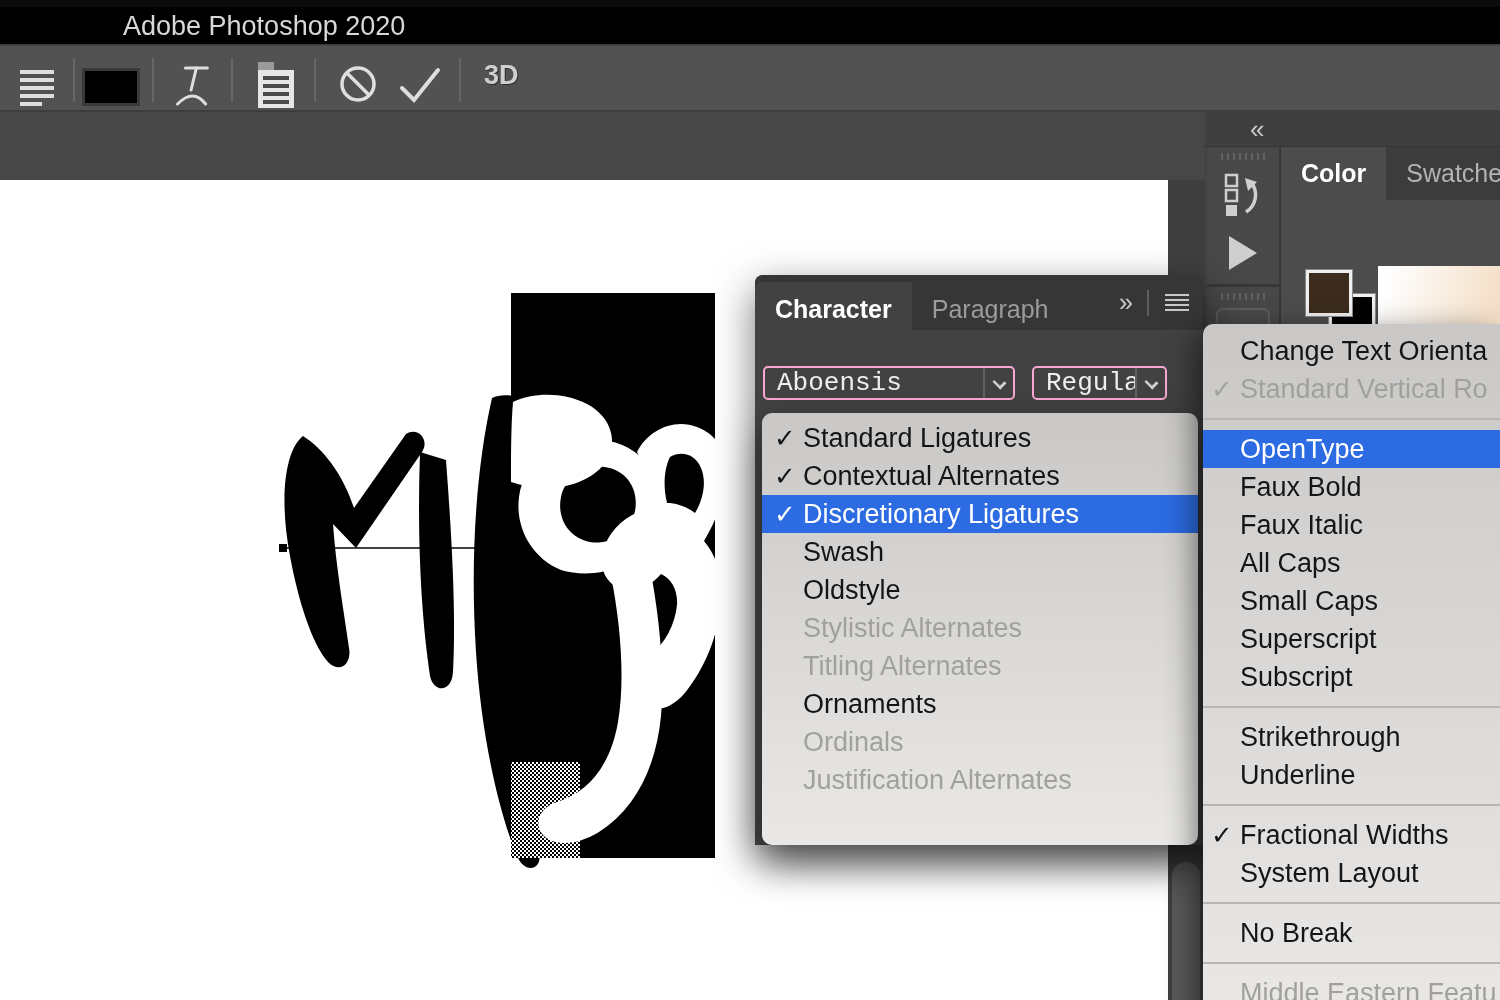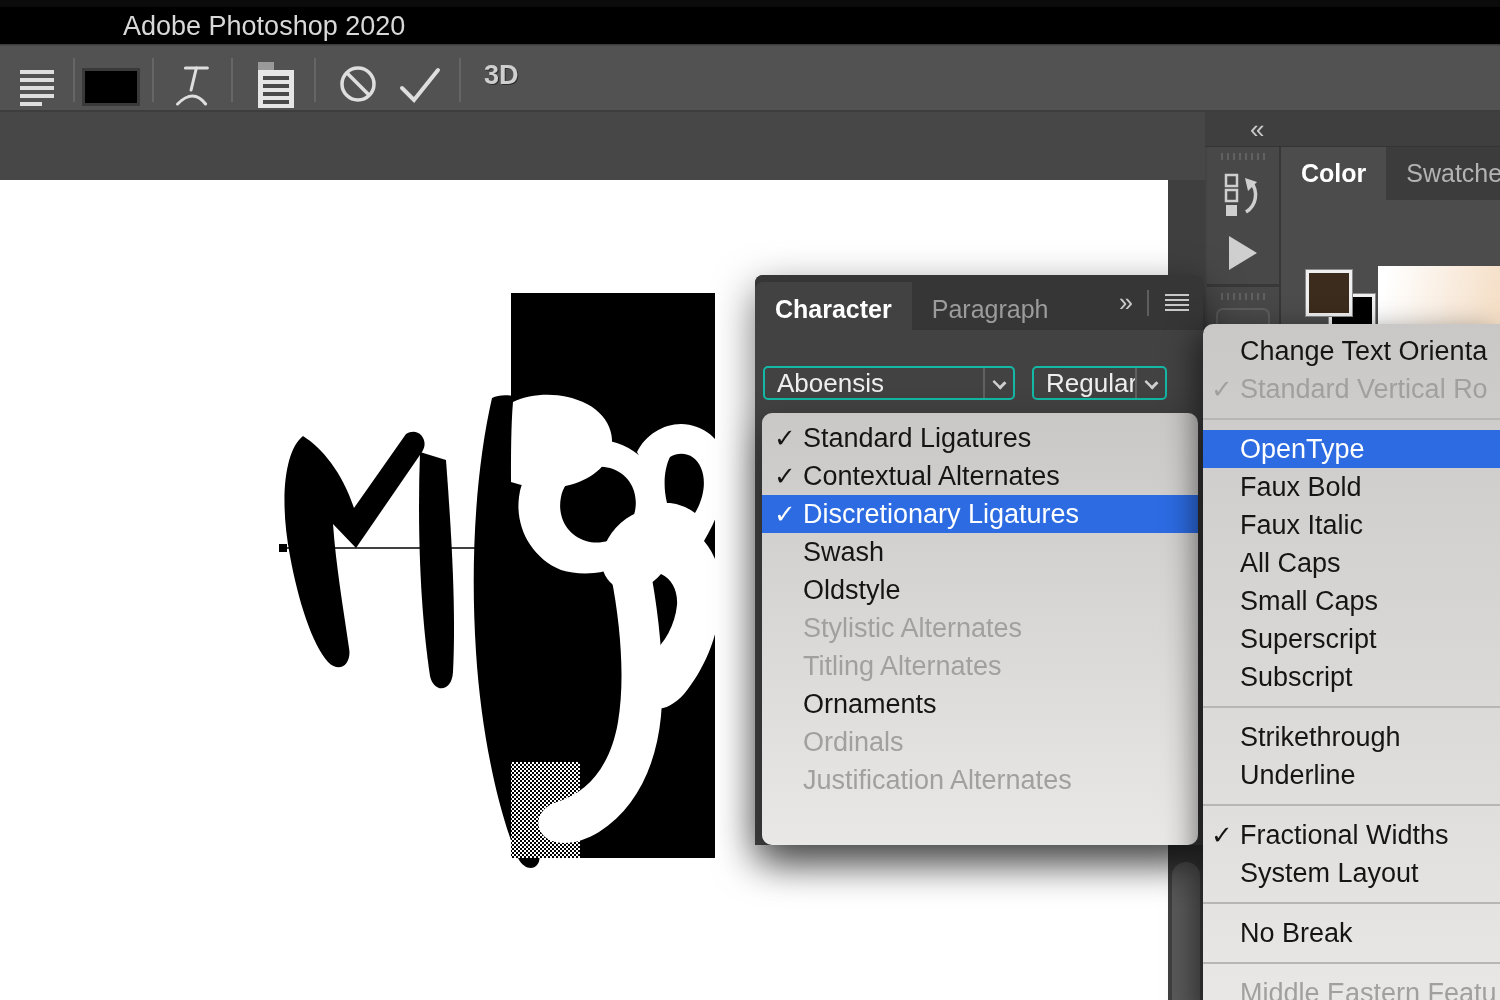--- a/index.html
+++ b/index.html
@@ -53,21 +53,21 @@
   .char-panel { position:absolute; left:755px; top:275px; width:448px; height:570px; background:#424242;
                 border-radius:8px 8px 0 0; box-shadow:0 14px 40px rgba(0,0,0,.55); z-index:5; }
   .ch-tabs { position:absolute; left:0; top:0; width:448px; height:55px; background:#363636; border-radius:8px 8px 0 0; display:flex; align-items:center; }
   .ch-tab { height:55px; line-height:55px; font-size:25px; padding:0 20px; color:#9c9c9c;margin-top:14px; }
   .ch-tab.active { background:#424242; color:#ffffff; font-weight:bold; border-radius:8px 0 0 0; }
   .ch-spacer { flex:1; }
   .panel-more { font-size:25px; letter-spacing:-2px; color:#c9c9c9; margin-right:16px; }
   .ch-div { width:2px; height:26px; background:#5e5e5e; margin-right:16px; }
   .burger { width:24px; height:17px; margin-right:14px;
             background:repeating-linear-gradient(180deg,#c9c9c9 0 2.5px,transparent 2.5px 5px); }
-  .dropdown { position:absolute; top:91px; height:34px; border:2px solid #14b8a6; border-radius:5px; display:flex; }
+  .dropdown { position:absolute; top:91px; height:34px; border:2px solid #f9a8d4; border-radius:5px; display:flex;font-family:Liberation Mono, monospace; }
   .dd-family { left:8px; width:252px; }
   .dd-style { left:277px; width:135px; }
   .dd-value { flex:1; line-height:30px; font-size:26px; color:#eeeeee; padding-left:12px; overflow:hidden; white-space:nowrap; }
   .dd-btn { width:30px; border-left:2px solid #616161; position:relative; }
   .chev { position:absolute; left:9px; top:9px; width:11px; height:11px; border-right:3px solid #cfcfcf; border-bottom:3px solid #cfcfcf; transform:rotate(45deg) scale(1,.8); }
 
   
   .menu { background:linear-gradient(180deg,#c9c8c6 0%,#e9e8e6 100%); }
   .menu-row { position:relative; height:38px; line-height:38px; font-size:27px; color:#151515; white-space:nowrap; overflow:hidden; }
   .menu-row .check { position:absolute; font-size:26px; color:inherit; }

